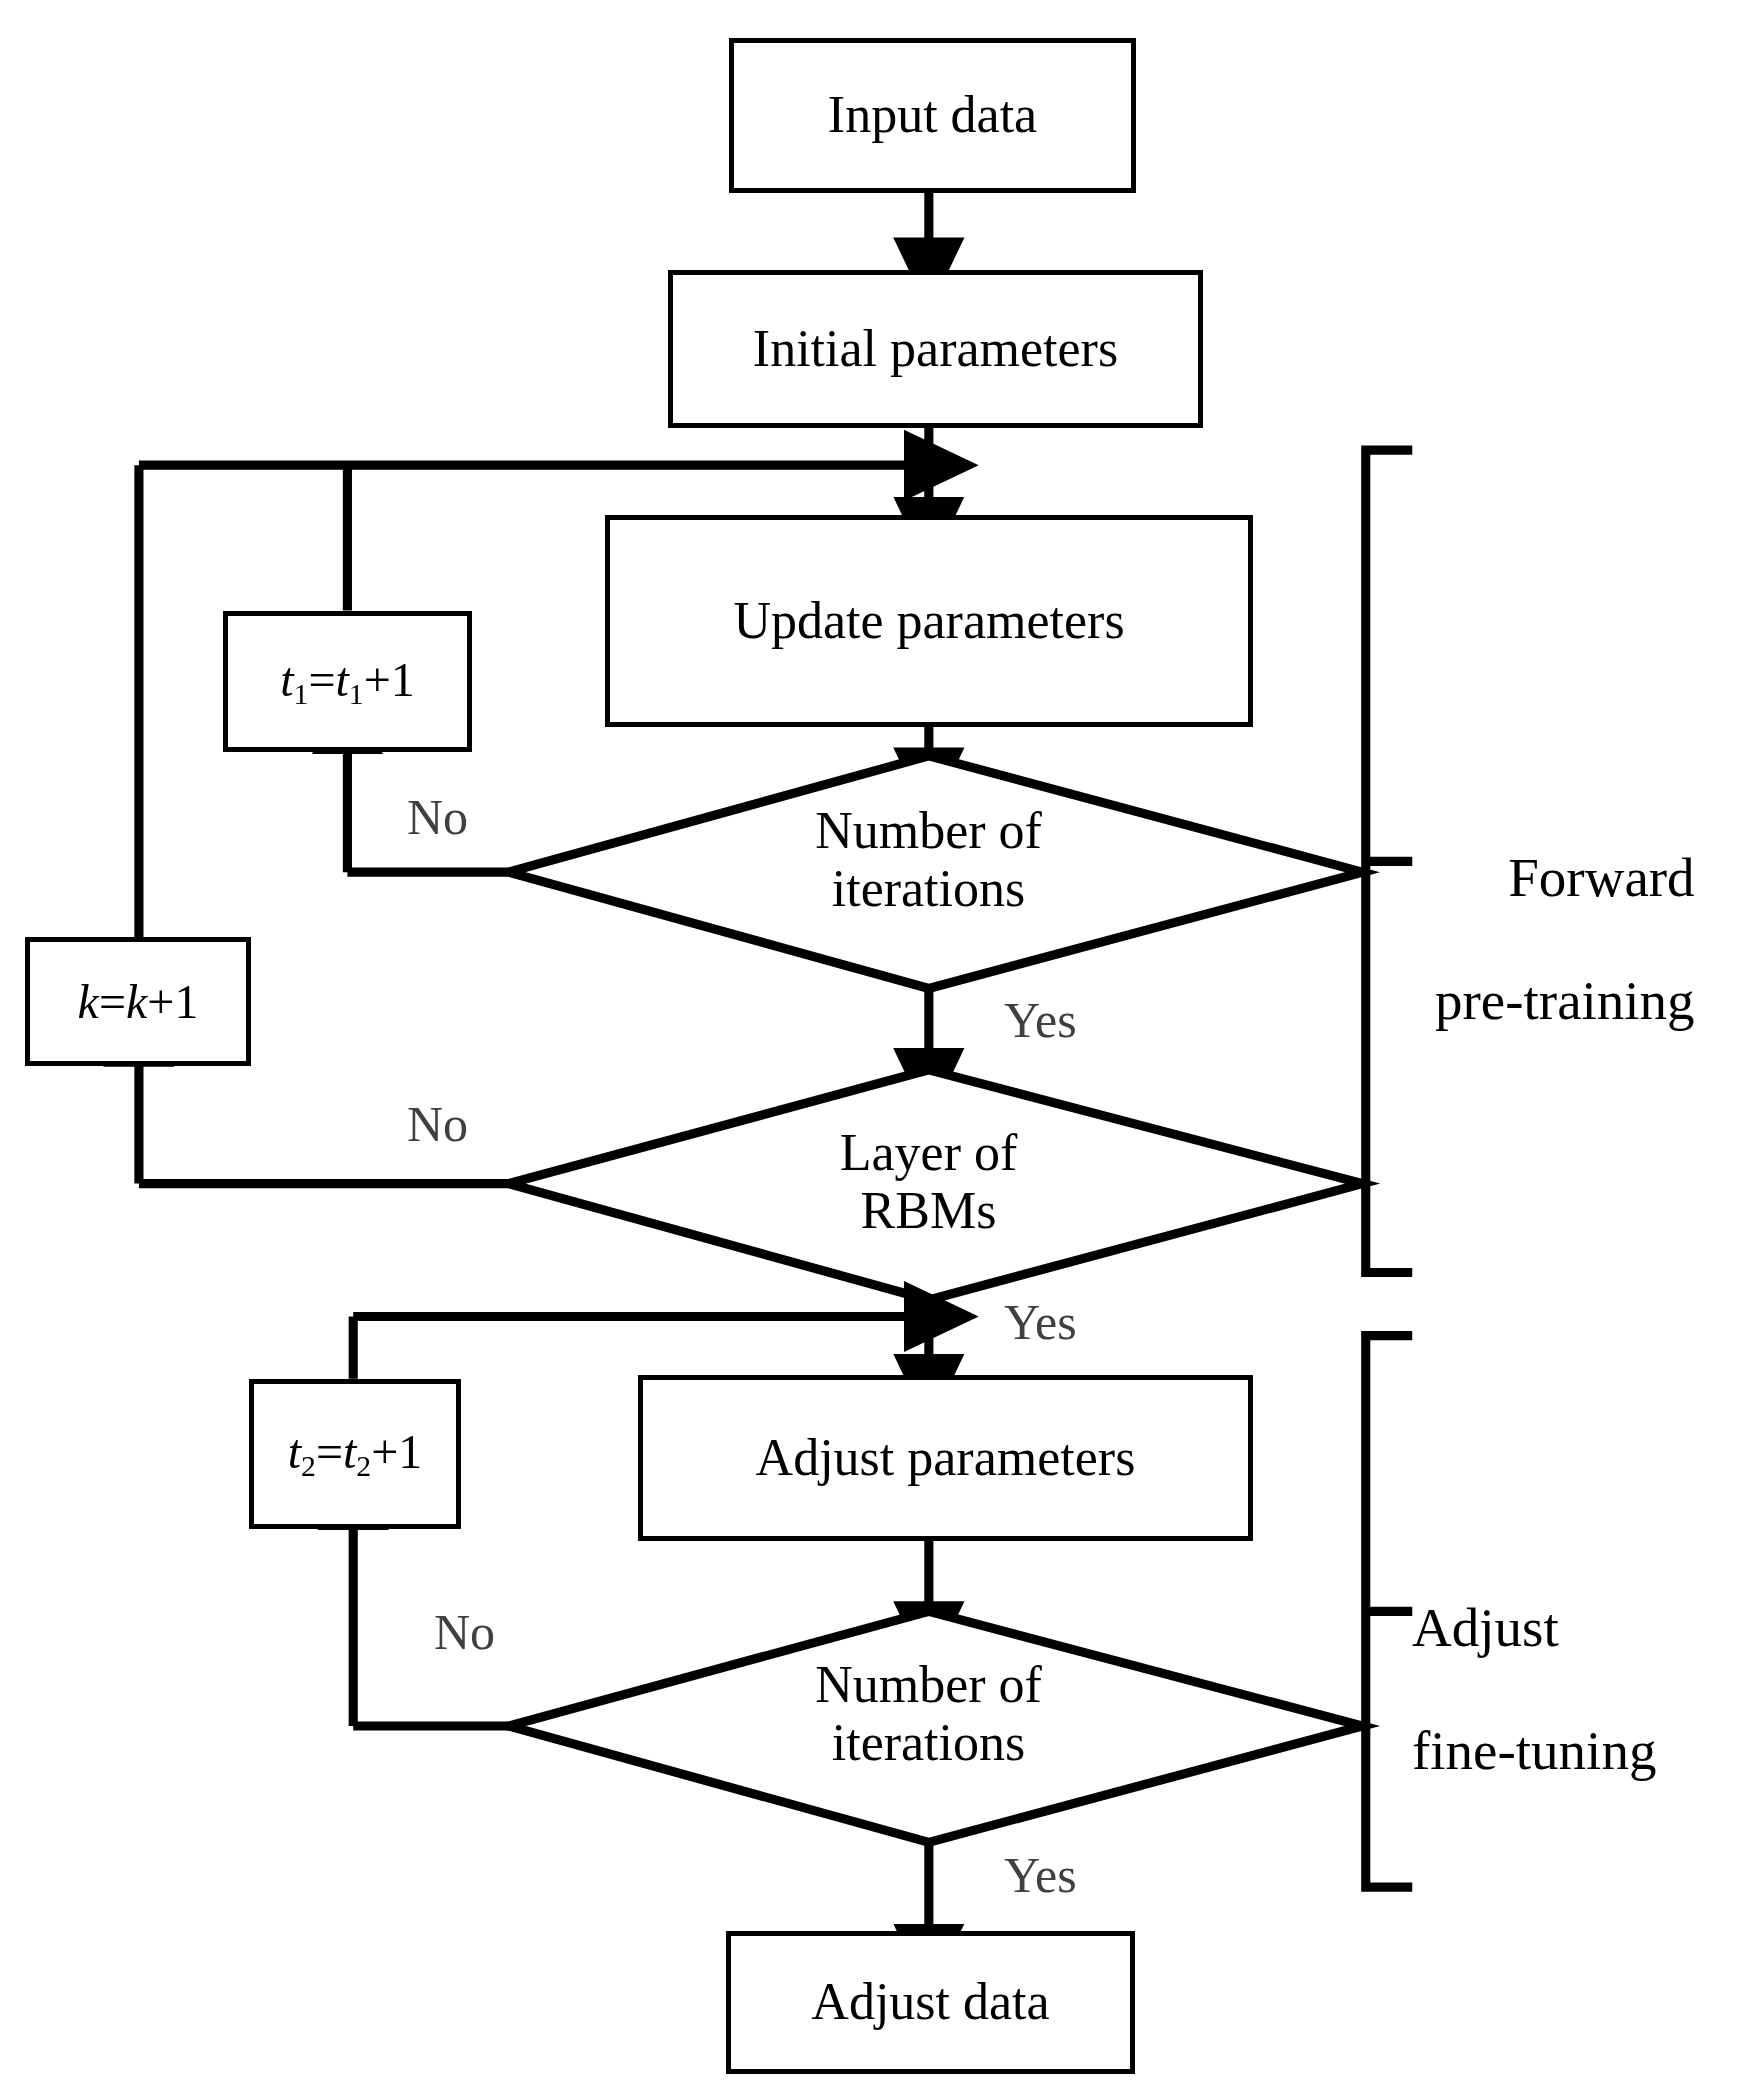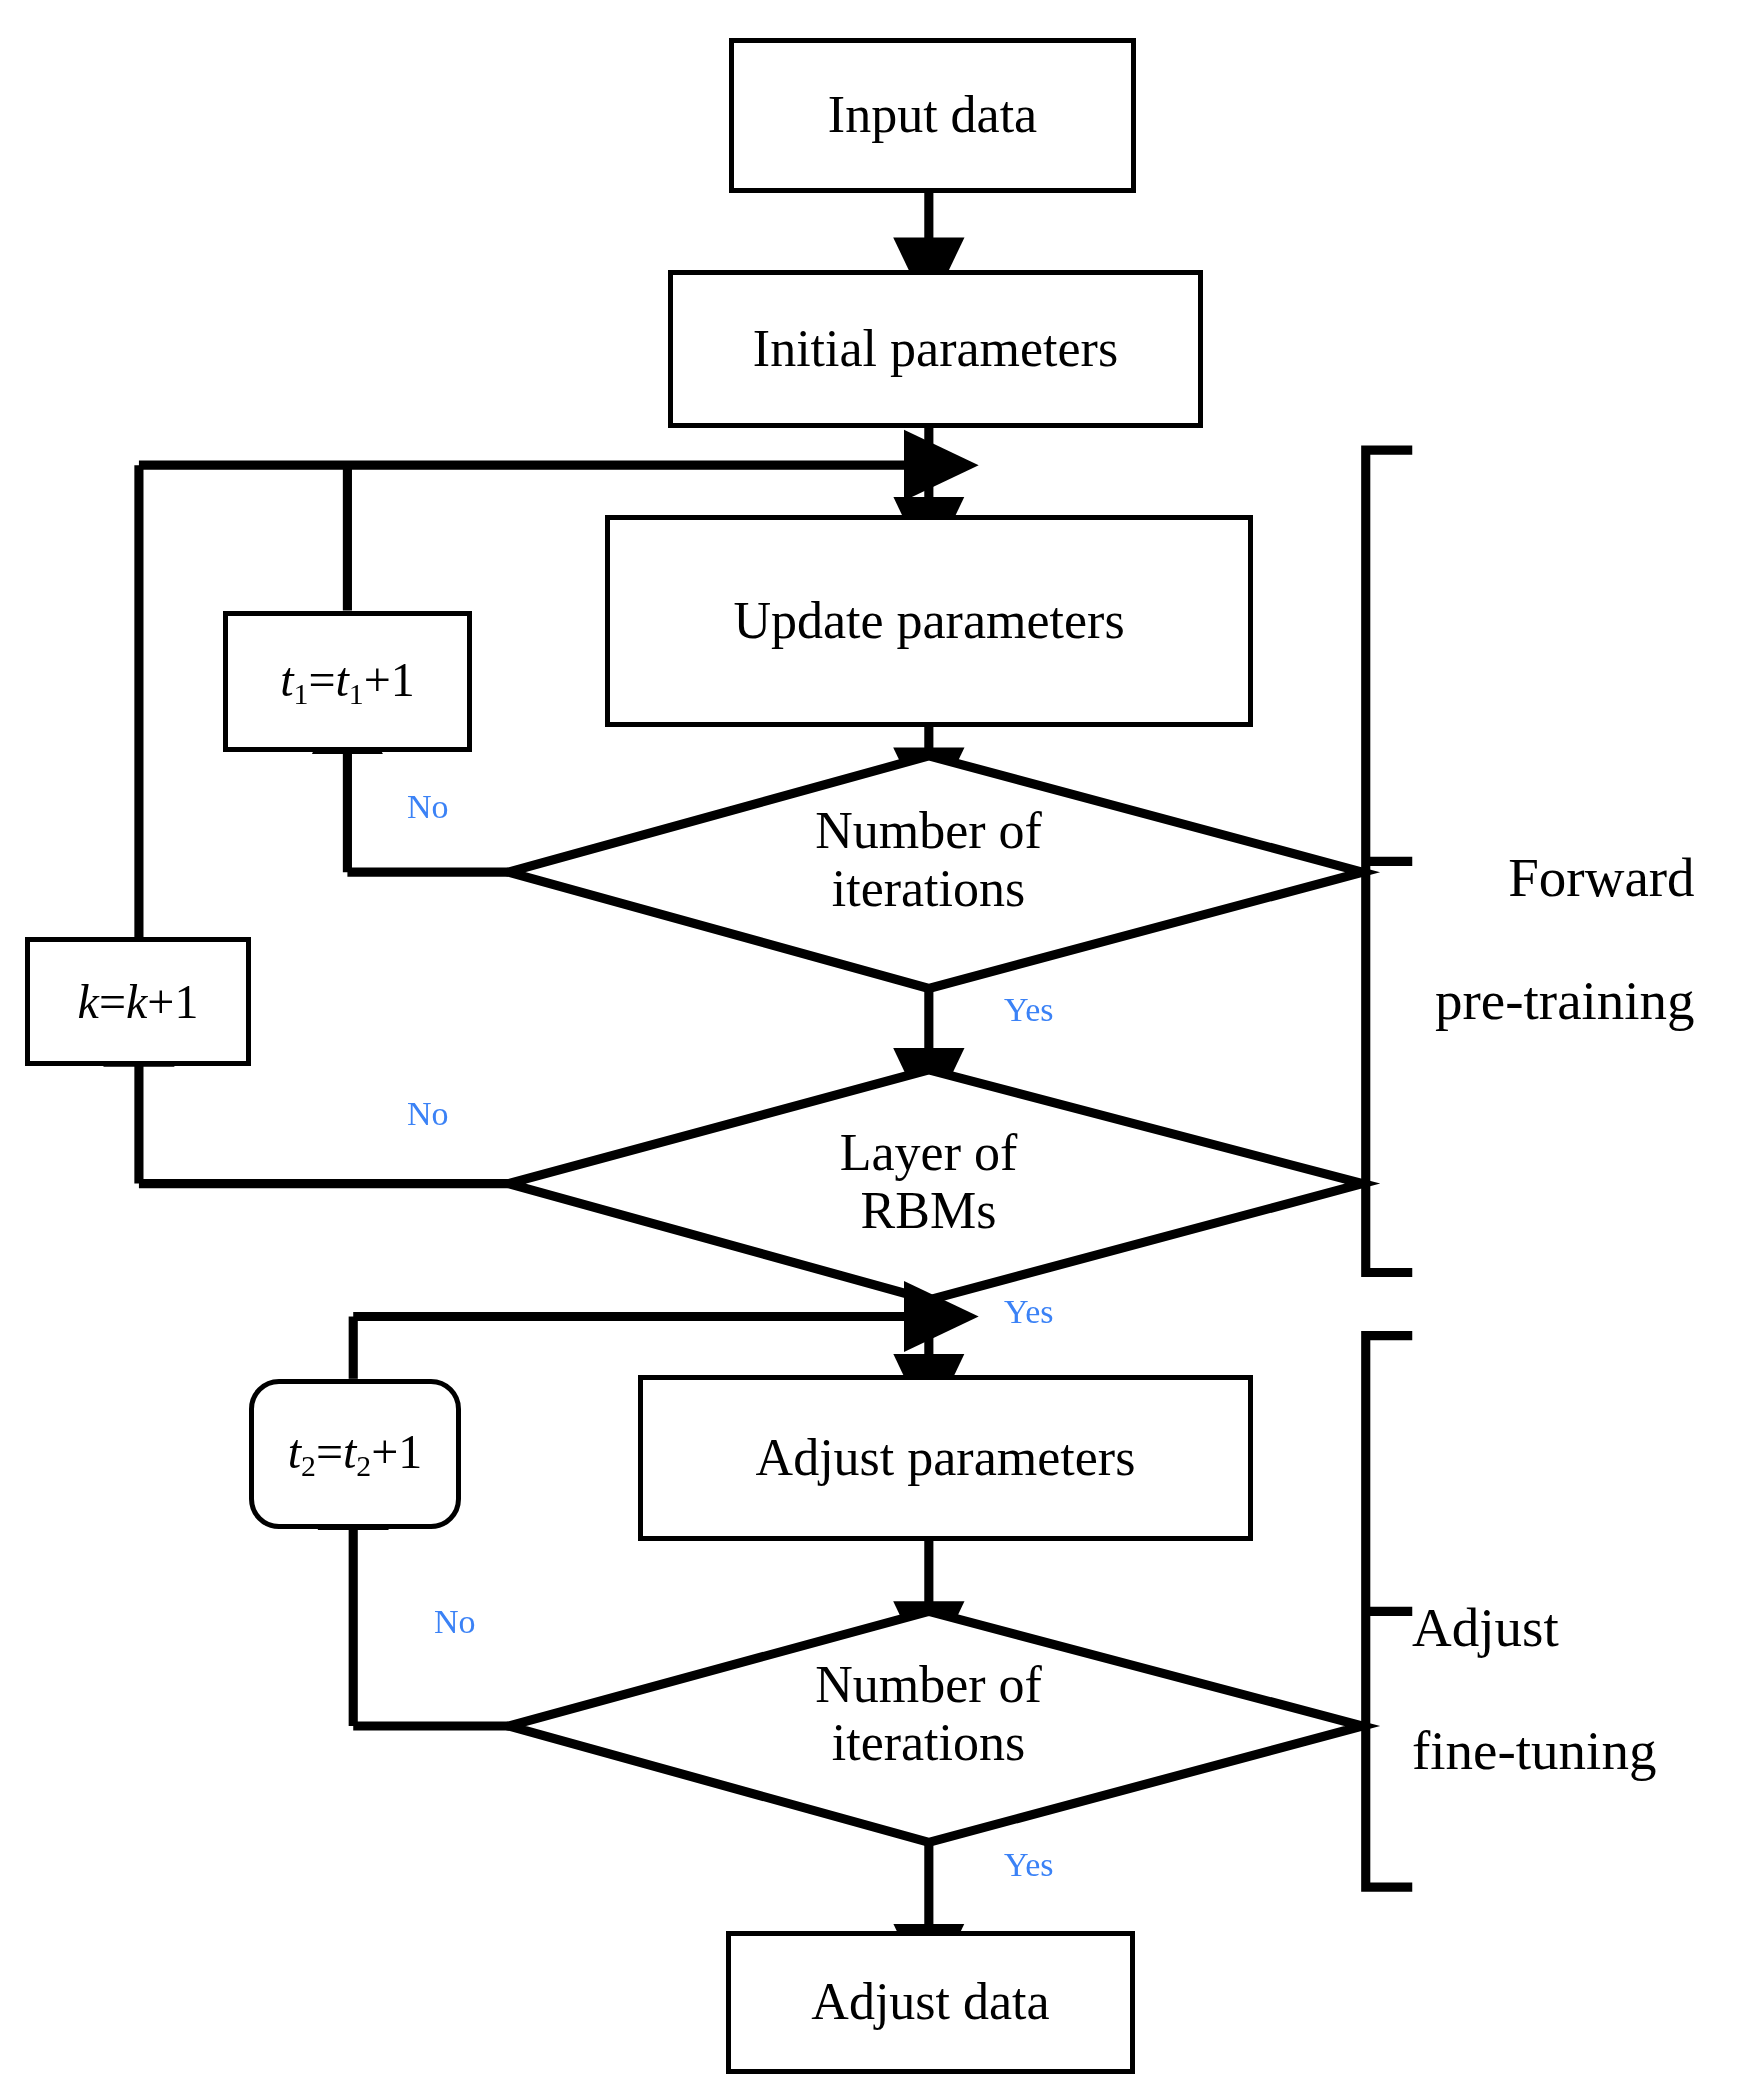--- a/index.html
+++ b/index.html
@@ -37,22 +37,22 @@
   .decision-label{
     position:absolute;
     font-size:52px;
     line-height:1.12;
     text-align:center;
     color:#000;
     pointer-events:none;
   }
   .edge-label{
     position:absolute;
-    font-size:34px;
-    color:#3b82f6;
+    font-size:50px;
+    color:#404040;
     white-space:nowrap;
   }
   .brace-label{
     position:absolute;
     font-size:55px;
     line-height:1.12;
     color:#000;
     white-space:pre-line;
   }
   .mathv{font-style:italic;}
@@ -143,21 +143,21 @@
       <span class="mathv">t<sub>1</sub></span><span class="op">=</span><span class="mathv">t<sub>1</sub></span><span class="op">+1</span>
     </span>
   </div>
 
   <div class="node smallbox" style="left:25px;top:937px;width:226px;height:129px;">
     <span>
       <span class="mathv">k</span><span class="op">=</span><span class="mathv">k</span><span class="op">+1</span>
     </span>
   </div>
 
-  <div class="node smallbox" style="left:249px;top:1379px;width:212px;height:150px;border-radius:30px;">
+  <div class="node smallbox" style="left:249px;top:1379px;width:212px;height:150px;">
     <span>
       <span class="mathv">t<sub>2</sub></span><span class="op">=</span><span class="mathv">t<sub>2</sub></span><span class="op">+1</span>
     </span>
   </div>
 
   <div class="decision-label" style="left:721px;top:802px;width:415px;">
     <div>Number of</div>
     <div>iterations</div>
   </div>
 

